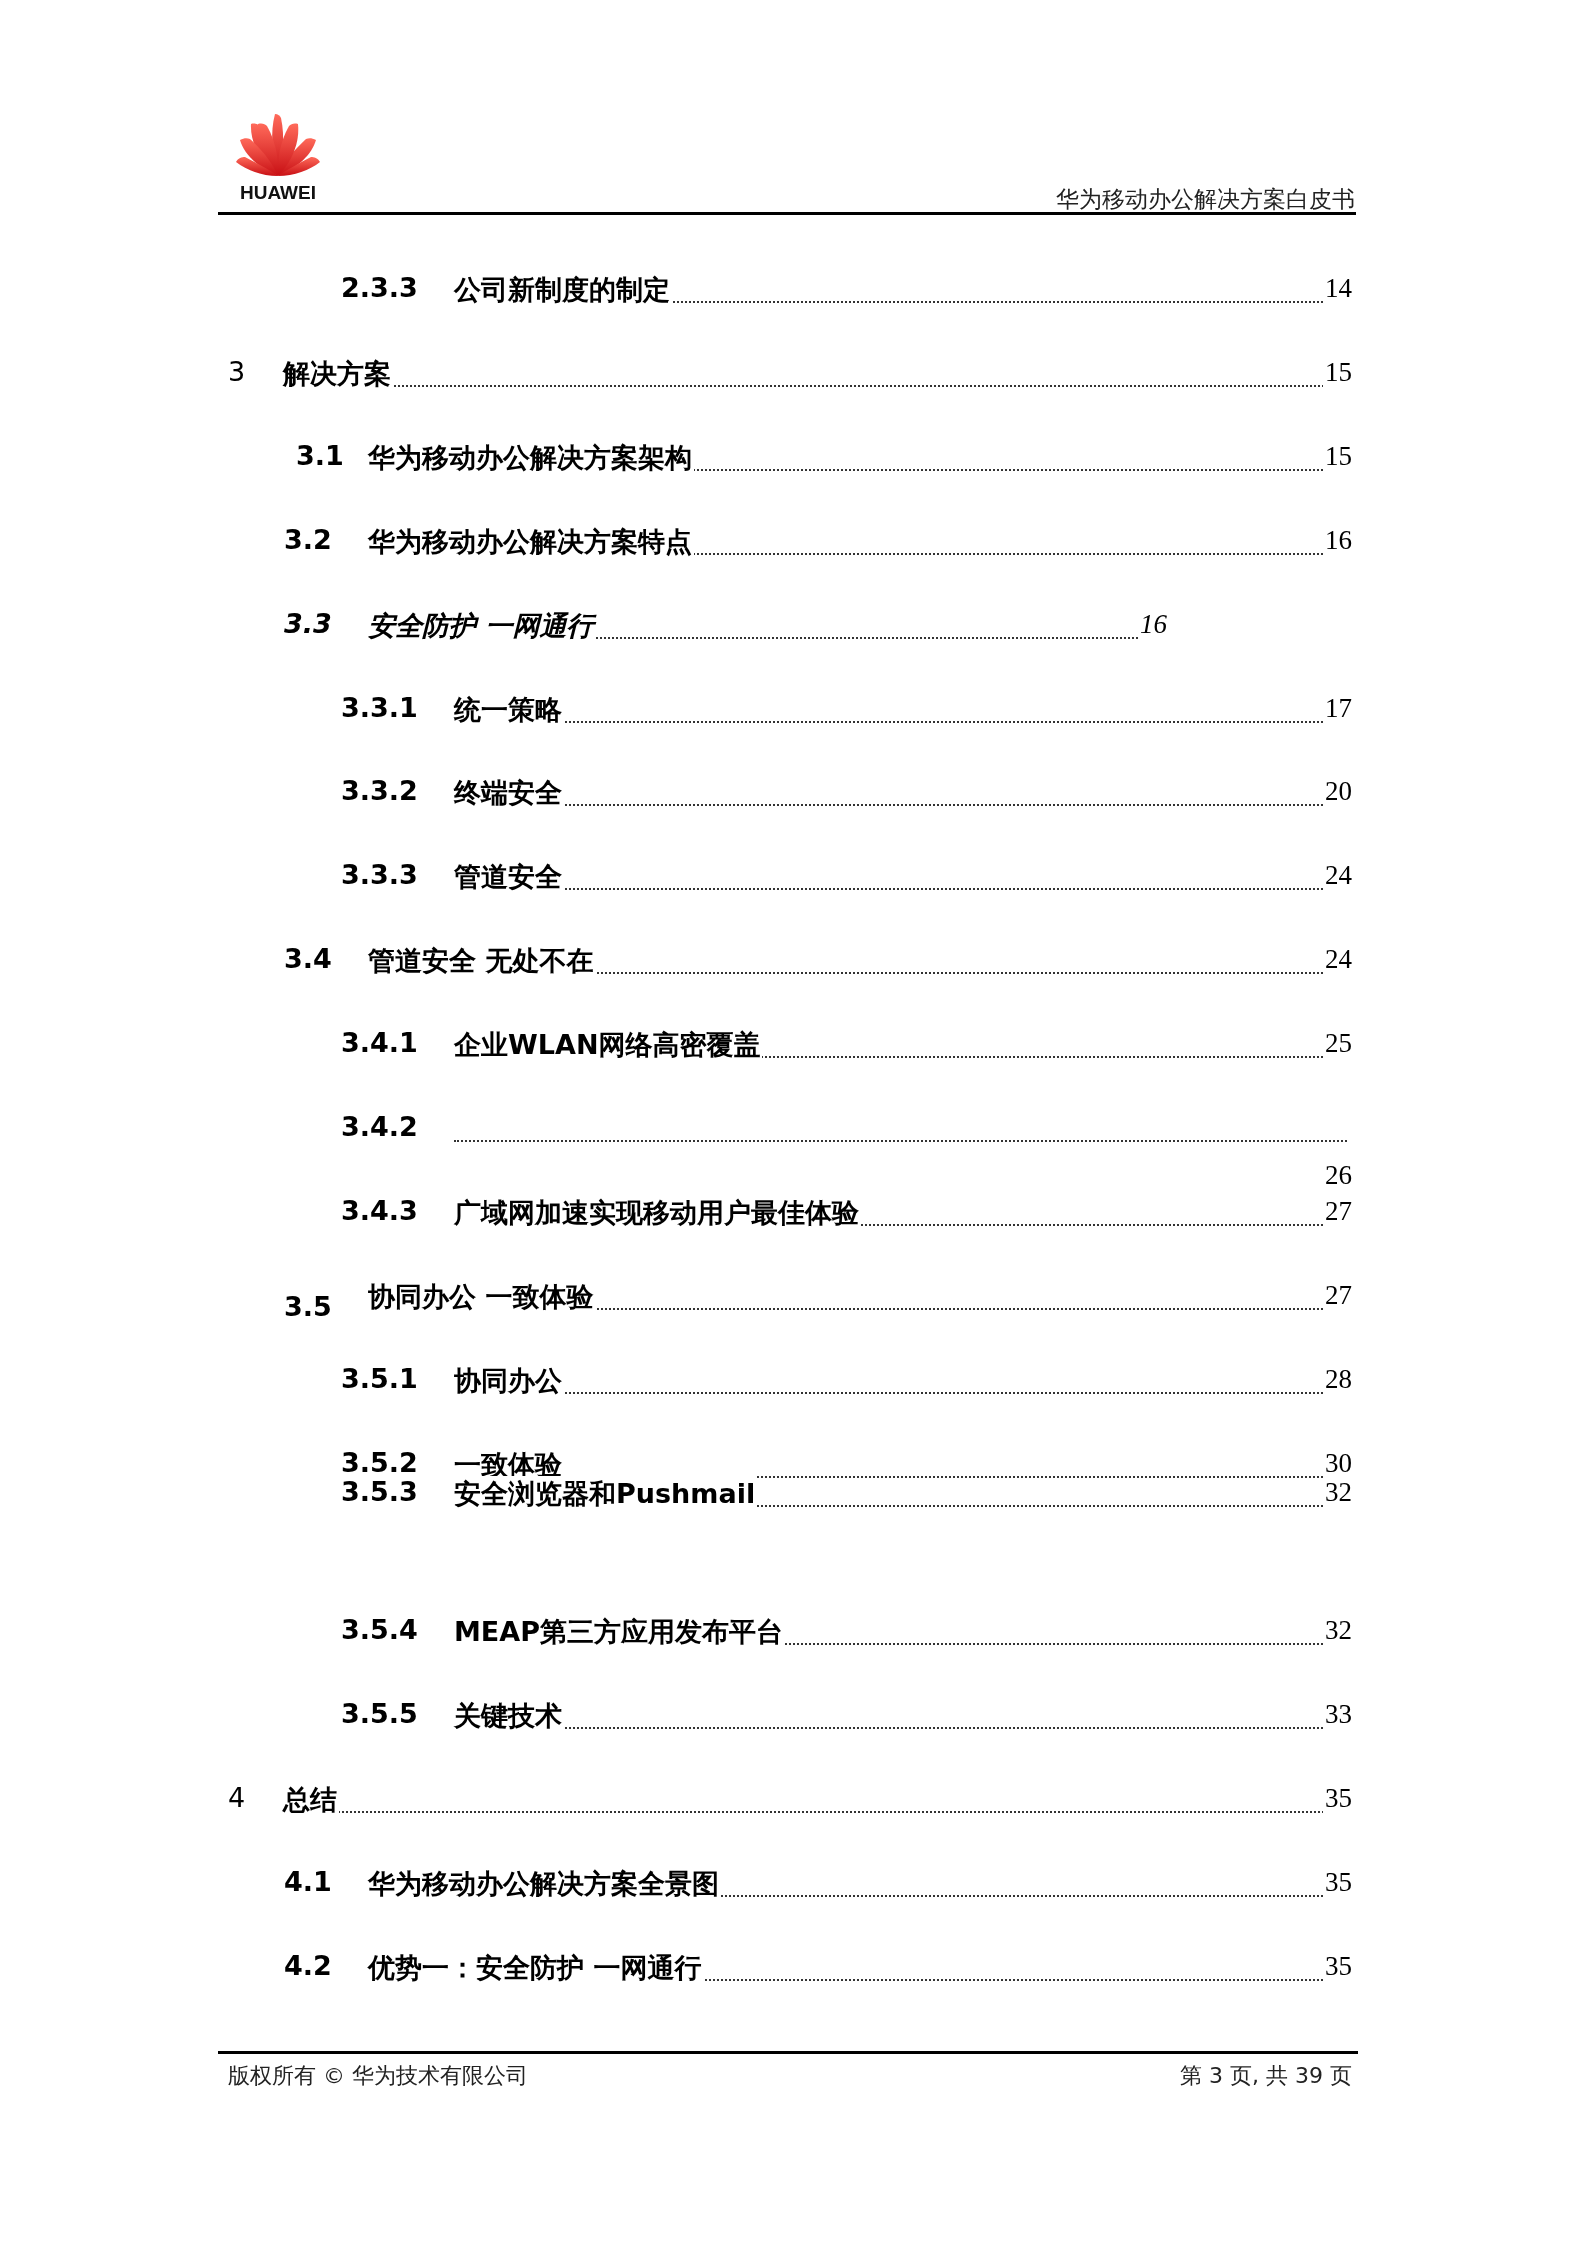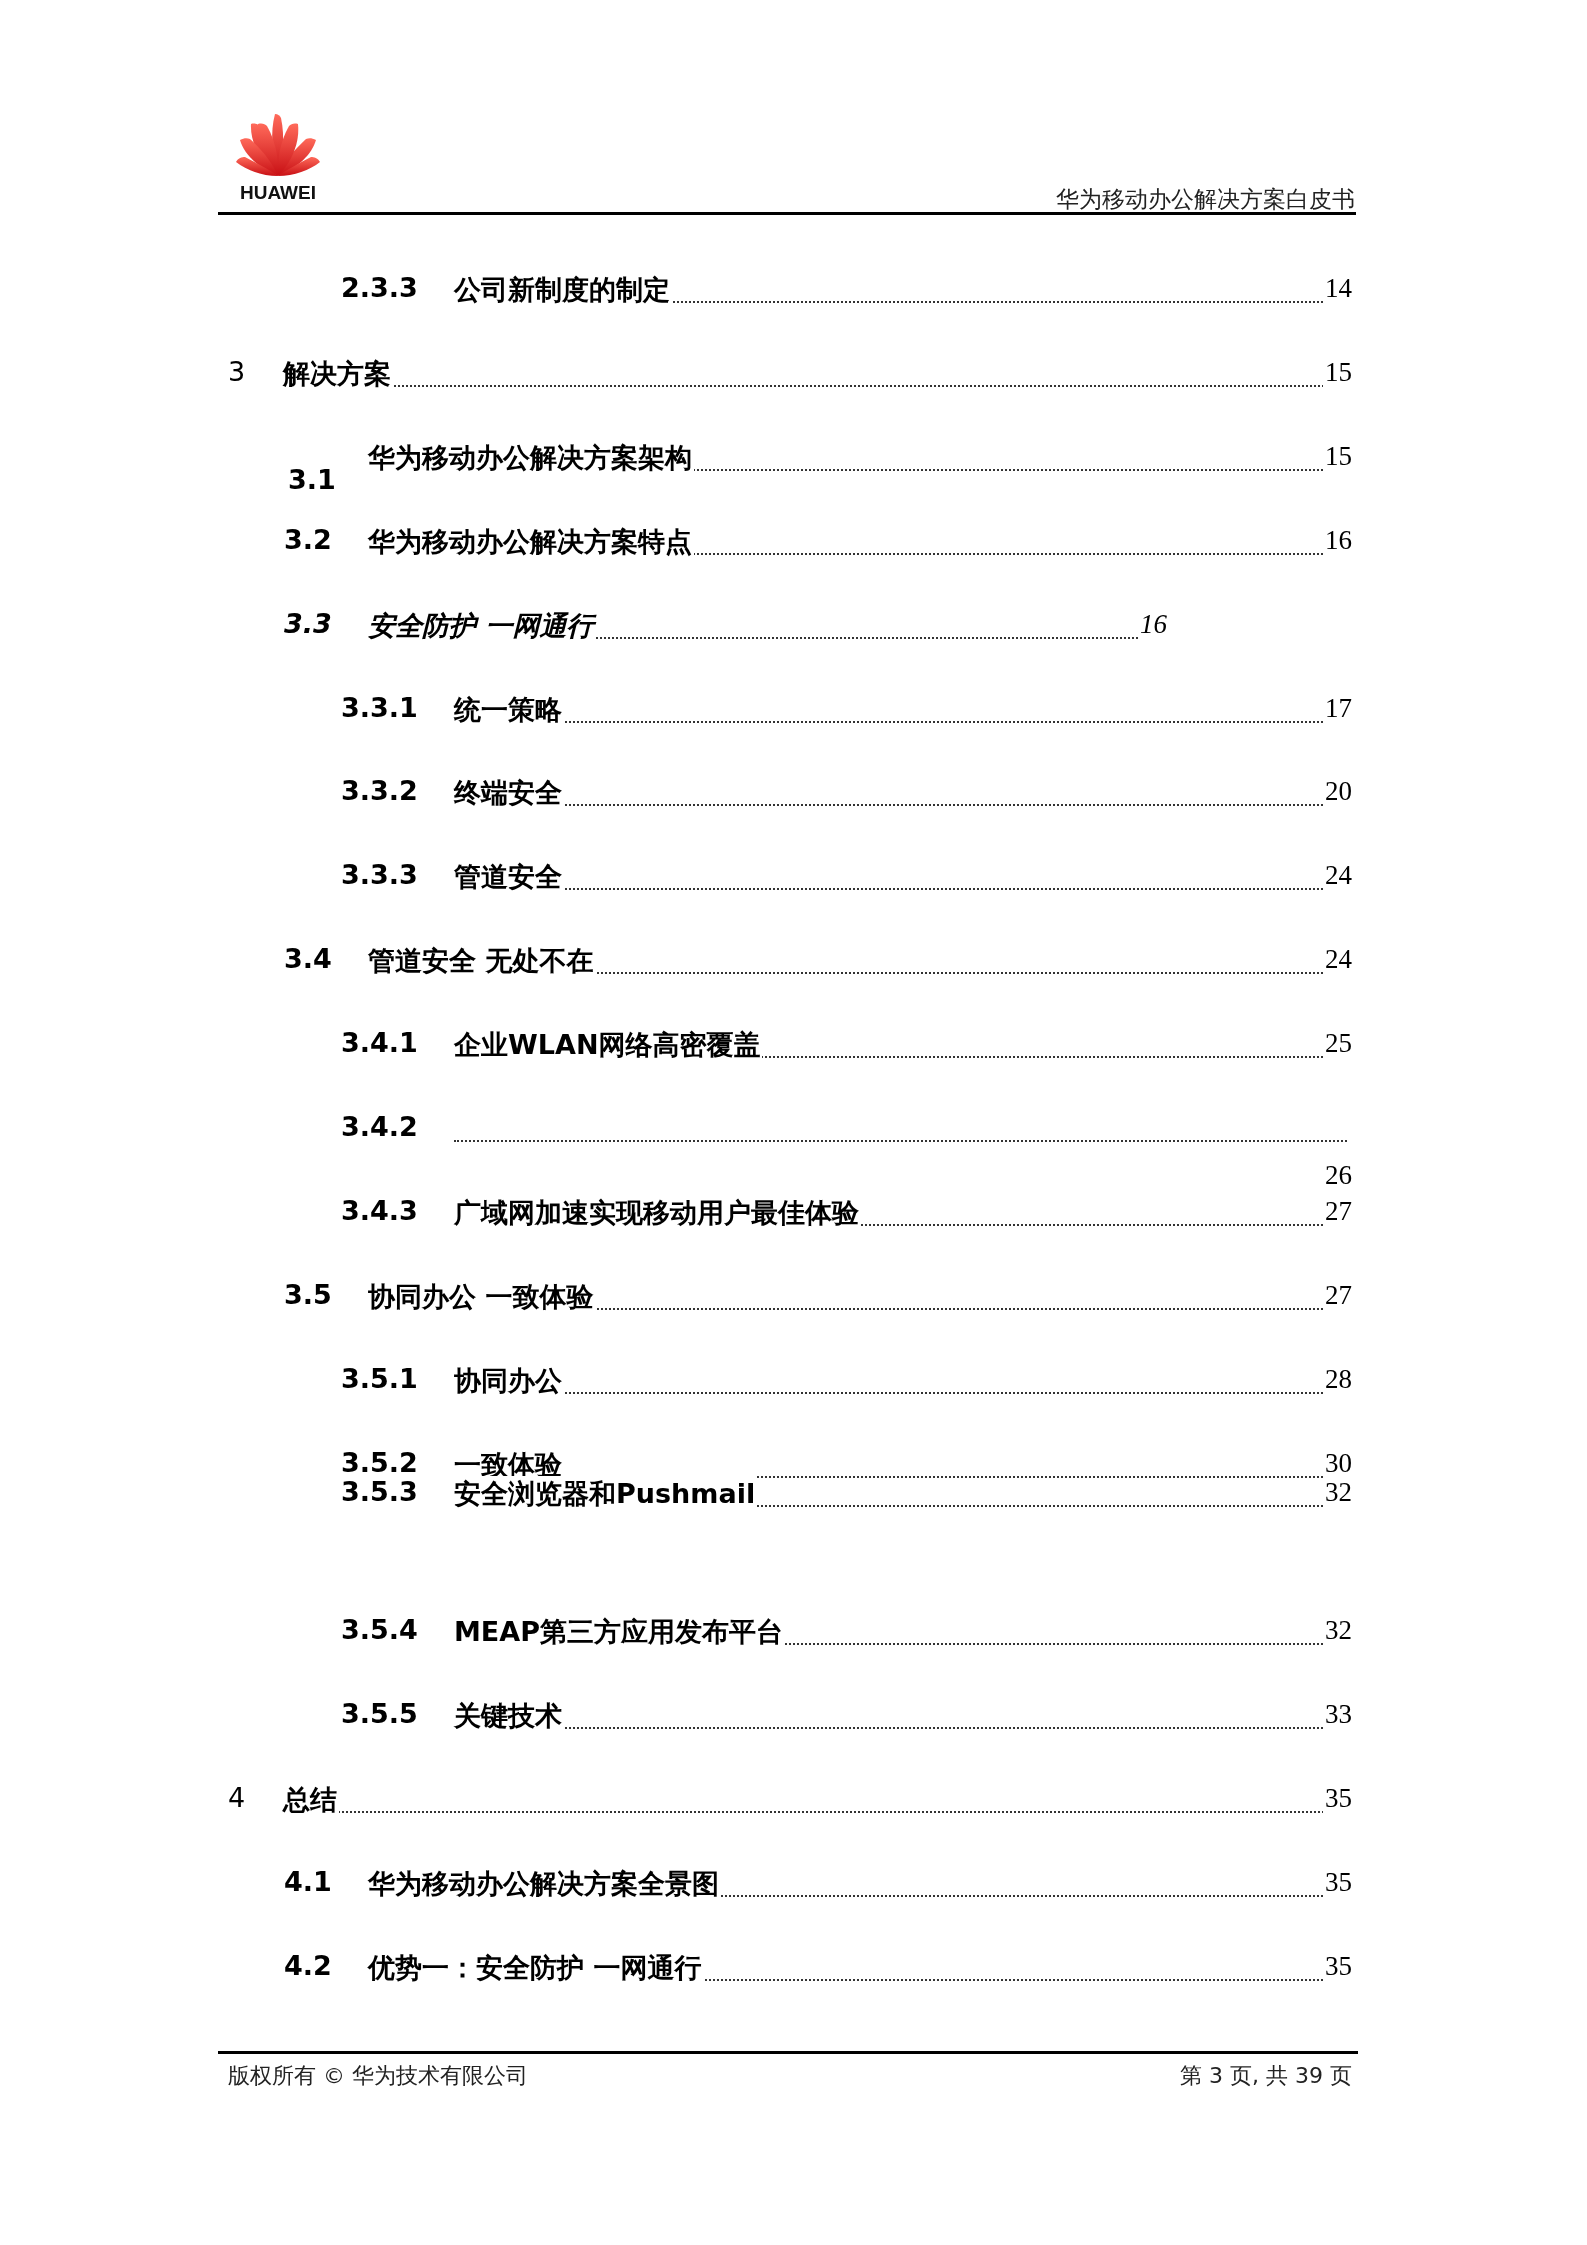--- a/index.html
+++ b/index.html
@@ -54,21 +54,21 @@
       <span class="title" style="left: 454px; top: 0px;">公司新制度的制定</span>
       <span class="page" style="top: 1px;">14</span>
     </div>
     <div class="toc-row" style="position: absolute; left: 0px; top: 356px; width: 1587px; height: 40px; font-size: 27px;">
       <span class="num plain" style="left: 228px; top: 0px;">3</span>
       <span class="leader" style="left: 283px; right: 240px; top: 29px;"></span>
       <span class="title" style="left: 283px; top: 0px;">解决方案</span>
       <span class="page" style="top: 1px;">15</span>
     </div>
     <div class="toc-row" style="position: absolute; left: 0px; top: 440px; width: 1587px; height: 40px; font-size: 27px;">
-      <span class="num" style="left: 288px; top: 0px; margin-top: 24px;">3.1</span>
+      <span class="num" style="left: 296px; top: 0px;">3.1</span>
       <span class="leader" style="left: 368px; right: 240px; top: 29px;"></span>
       <span class="title" style="left: 368px; top: 0px;">华为移动办公解决方案架构</span>
       <span class="page" style="top: 1px;">15</span>
     </div>
     <div class="toc-row" style="position: absolute; left: 0px; top: 524px; width: 1587px; height: 40px; font-size: 27px;">
       <span class="num" style="left: 284px; top: 0px;">3.2</span>
       <span class="leader" style="left: 368px; right: 240px; top: 29px;"></span>
       <span class="title" style="left: 368px; top: 0px;">华为移动办公解决方案特点</span>
       <span class="page" style="top: 1px;">16</span>
     </div>
@@ -113,21 +113,21 @@
       <span class="leader" style="left: 454px; right: 240px; top: 29px;"></span>
       <span class="page" style="top: 1px; margin-top: 48px;">26</span>
     </div>
     <div class="toc-row" style="position: absolute; left: 0px; top: 1195px; width: 1587px; height: 40px; font-size: 27px;">
       <span class="num" style="left: 341px; top: 0px;">3.4.3</span>
       <span class="leader" style="left: 454px; right: 240px; top: 29px;"></span>
       <span class="title" style="left: 454px; top: 0px;">广域网加速实现移动用户最佳体验</span>
       <span class="page" style="top: 1px;">27</span>
     </div>
     <div class="toc-row" style="position: absolute; left: 0px; top: 1279px; width: 1587px; height: 40px; font-size: 27px;">
-      <span class="num" style="left: 284px; top: 0px;">3.5</span>
+      <span class="num" style="left: 284px; top: 12px;">3.5</span>
       <span class="leader" style="left: 368px; right: 240px; top: 29px;"></span>
       <span class="title" style="left: 368px; top: 0px;">协同办公  一致体验</span>
       <span class="page" style="top: 1px;">27</span>
     </div>
     <div class="toc-row" style="position: absolute; left: 0px; top: 1363px; width: 1587px; height: 40px; font-size: 27px;">
       <span class="num" style="left: 341px; top: 0px;">3.5.1</span>
       <span class="leader" style="left: 454px; right: 240px; top: 29px;"></span>
       <span class="title" style="left: 454px; top: 0px;">协同办公</span>
       <span class="page" style="top: 1px;">28</span>
     </div>

